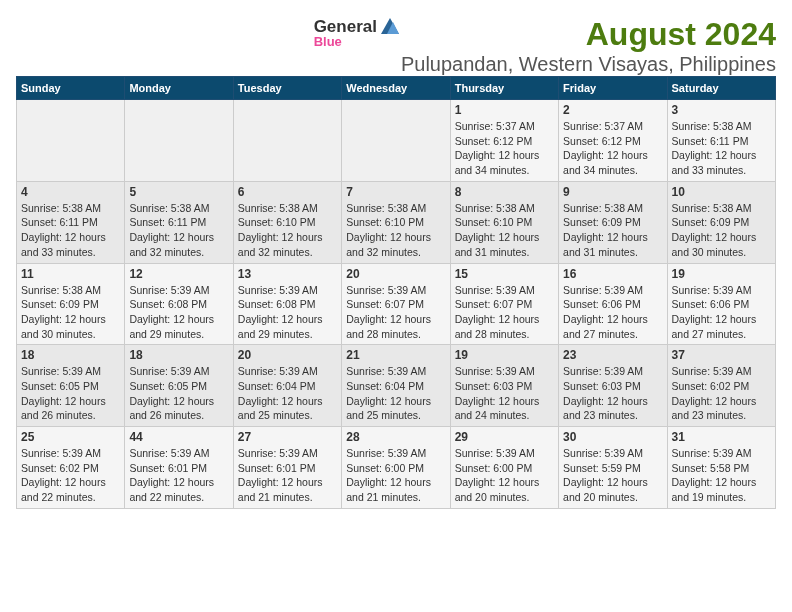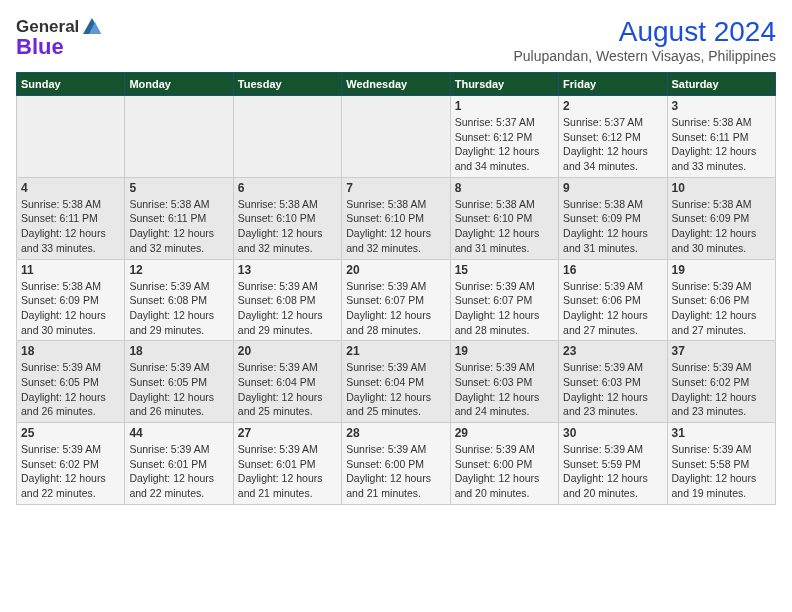--- a/index.html
+++ b/index.html
@@ -6,51 +6,50 @@
     body {
       font-family: Arial, sans-serif;
       background: #fff;
       width: 792px;
       min-height: 612px;
       padding: 16px;
     }
     .header-area {
       display: flex;
       align-items: flex-start;
-      justify-content: space-between;
-      margin-bottom: 8px;
+      justify-content: flex-end;
     }
     .logo {
       display: flex;
       flex-direction: column;
       align-items: flex-start;
     }
     .logo-text-row {
       display: flex;
       align-items: center;
     }
     .title-area {
       text-align: right;
     }
     .main-title {
-      font-size: 28px;
-      font-weight: normal;
-      color: #1d4ed8;
+      font-size: 32px;
+      font-weight: bold;
+      color: #4d7c0f;
     }
     .subtitle {
-      font-size: 14px;
+      font-size: 20px;
       color: #555;
     }
     table {
       width: 100%;
       border-collapse: collapse;
       font-size: 10.5px;
     }
     thead th {
-      background-color: #14532d;
+      background-color: #0c4a6e;
       color: #fff;
       padding: 5px 4px;
       text-align: left;
       font-size: 11px;
       border: 1px solid #1e4d72;
     }
     tbody tr td {
       border: 1px solid #ccc;
       padding: 3px 4px;
       vertical-align: top;
@@ -81,21 +80,21 @@
 
 <div class="header-area">
   <div class="logo">
     <div class="logo-text-row">
       <span style="font-size:17px;font-weight:bold;color:#333;">General</span>
       <svg width="22" height="22" viewBox="0 0 22 22" style="margin-left:2px;">
         <polygon points="11,2 20,18 2,18" fill="#2a6496"></polygon>
         <polygon points="14,6 20,18 8,18" fill="#5b9bd5"></polygon>
       </svg>
     </div>
-    <span style="font-size:22px;font-weight:bold;color:#6d28d9;margin-top:-4px;">Blue</span>
+    <span style="font-size:13px;font-weight:bold;color:#ec4899;margin-top:-4px;">Blue</span>
   </div>
   <div class="title-area">
     <div class="main-title">August 2024</div>
     <div class="subtitle">Pulupandan, Western Visayas, Philippines</div>
   </div>
 </div>
 
 <table>
   <thead>
     <tr>

